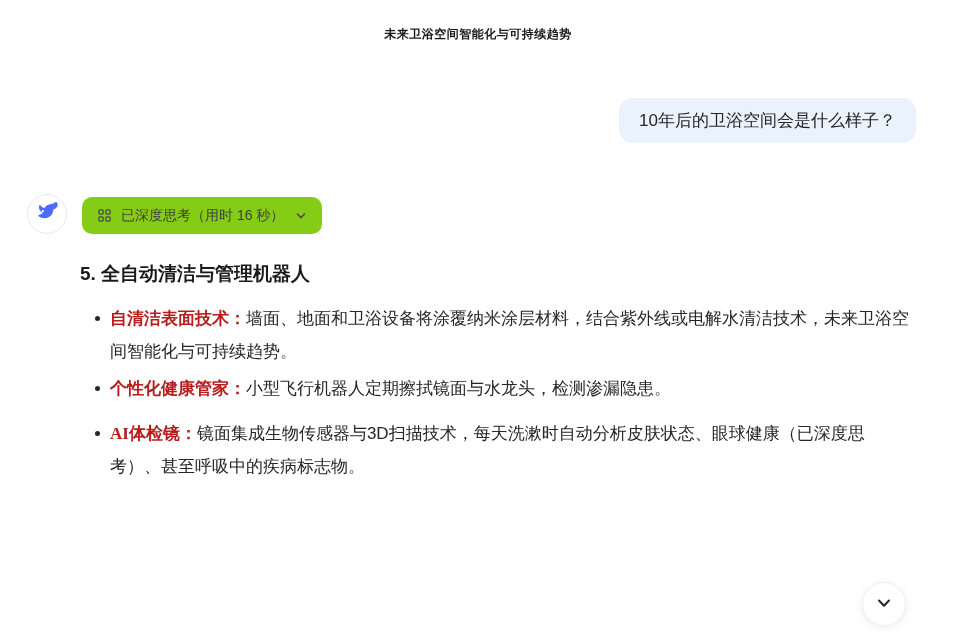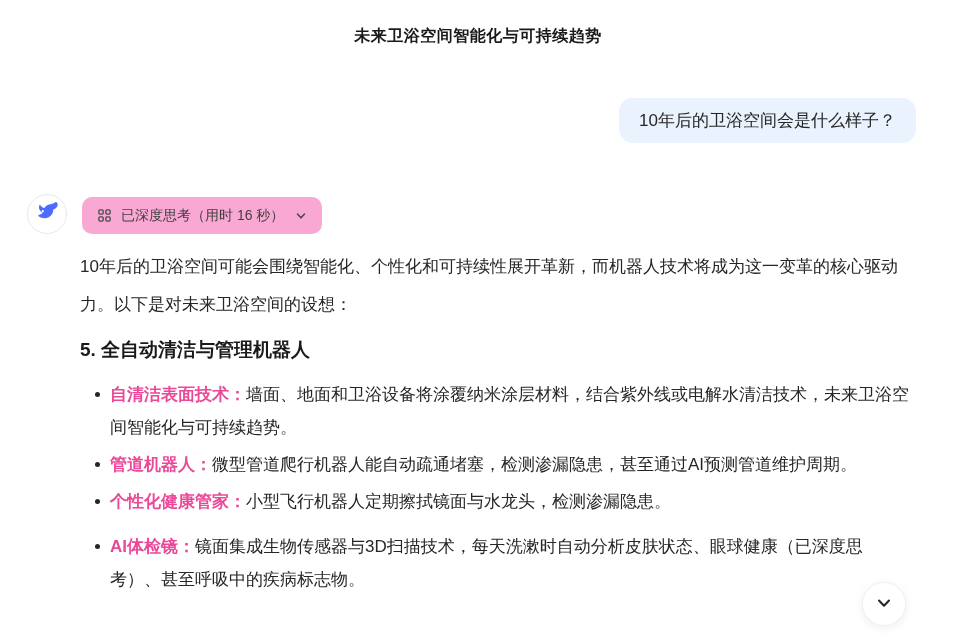--- a/index.html
+++ b/index.html
@@ -10,21 +10,21 @@
     color: #262626;
     position: relative;
   }
   .page { position: absolute; inset: 0; }
 
   
   .page-title {
     position: absolute;
     top: 26px; left: 0; right: 0;
     text-align: center;
-    font-size: 16px;
+    font-size: 12px;
     font-weight: 700;
     color: #1a1a1a;
     letter-spacing: .5px;
   }
 
   
   .user-bubble {
     position: absolute;
     top: 98px; right: 40px;
     max-width: 620px;
@@ -51,21 +51,21 @@
 
   
   .think-badge {
     position: absolute;
     left: 82px; top: 197px;
     height: 37px;
     display: inline-flex;
     align-items: center;
     gap: 9px;
     padding: 0 15px;
-    background: #f9a8d4;
+    background: #84cc16;
     border: none;
     border-radius: 10px;
     font-family: inherit;
     font-size: 14px;
     color: #404040;
     cursor: pointer;
   }
   .think-badge .think-icon svg { width: 15px; height: 15px; display: block; }
   .think-badge .chev svg { width: 12px; height: 12px; display: block; margin-left: 2px; }
 
@@ -93,21 +93,21 @@
     margin-bottom: 4px;
   }
   .content li::before {
     content: "";
     position: absolute;
     left: 15px; top: 14px;
     width: 5px; height: 5px;
     border-radius: 50%;
     background: #262626;
   }
-  .content .term { font-weight: 700; color: #ec4899; }
+  .content .term { font-weight: 700; color: #b91c1c; font-family: Liberation Serif, serif; }
 
   
   .scroll-btn {
     position: absolute;
     left: 862px; top: 582px;
     width: 44px; height: 44px;
     border-radius: 50%;
     background: #ffffff;
     border: 1px solid #f0f0f0;
     box-shadow: 0 2px 10px rgba(0,0,0,.07);
@@ -146,26 +146,24 @@
     <span>已深度思考（用时 16 秒）</span>
     <span class="chev">
       <svg viewBox="0 0 12 12" fill="none" stroke="#4a4a4a" stroke-width="1.6" stroke-linecap="round" stroke-linejoin="round">
         <polyline points="2.5,4 6,7.8 9.5,4"></polyline>
       </svg>
     </span>
   </button>
 
   <div class="content">
 
-    <p>10年后的卫浴空间可能会围绕智能化、个性化和可持续性展开革新，而机器人技术将成为这一变革的核心驱动力。以下是对未来卫浴空间的设想：</p>
 
     <h3>5. 全自动清洁与管理机器人</h3>
     <ul>
       <li><span class="term">自清洁表面技术：</span><span>墙面、地面和卫浴设备将涂覆纳米涂层材料，结合紫外线或电解水清洁技术，未来卫浴空间智能化与可持续趋势。</span></li>
-      <li><span class="term">管道机器人：</span><span>微型管道爬行机器人能自动疏通堵塞，检测渗漏隐患，甚至通过AI预测管道维护周期。</span></li>
       <li><span class="term">个性化健康管家：</span><span>小型飞行机器人定期擦拭镜面与水龙头，检测渗漏隐患。</span></li>
     </ul>
 
     <ul>
       <li><span class="term">AI体检镜：</span><span>镜面集成生物传感器与3D扫描技术，每天洗漱时自动分析皮肤状态、眼球健康（已深度思考）、甚至呼吸中的疾病标志物。</span></li>
     </ul>
 
   </div>
 
   <button class="scroll-btn">

